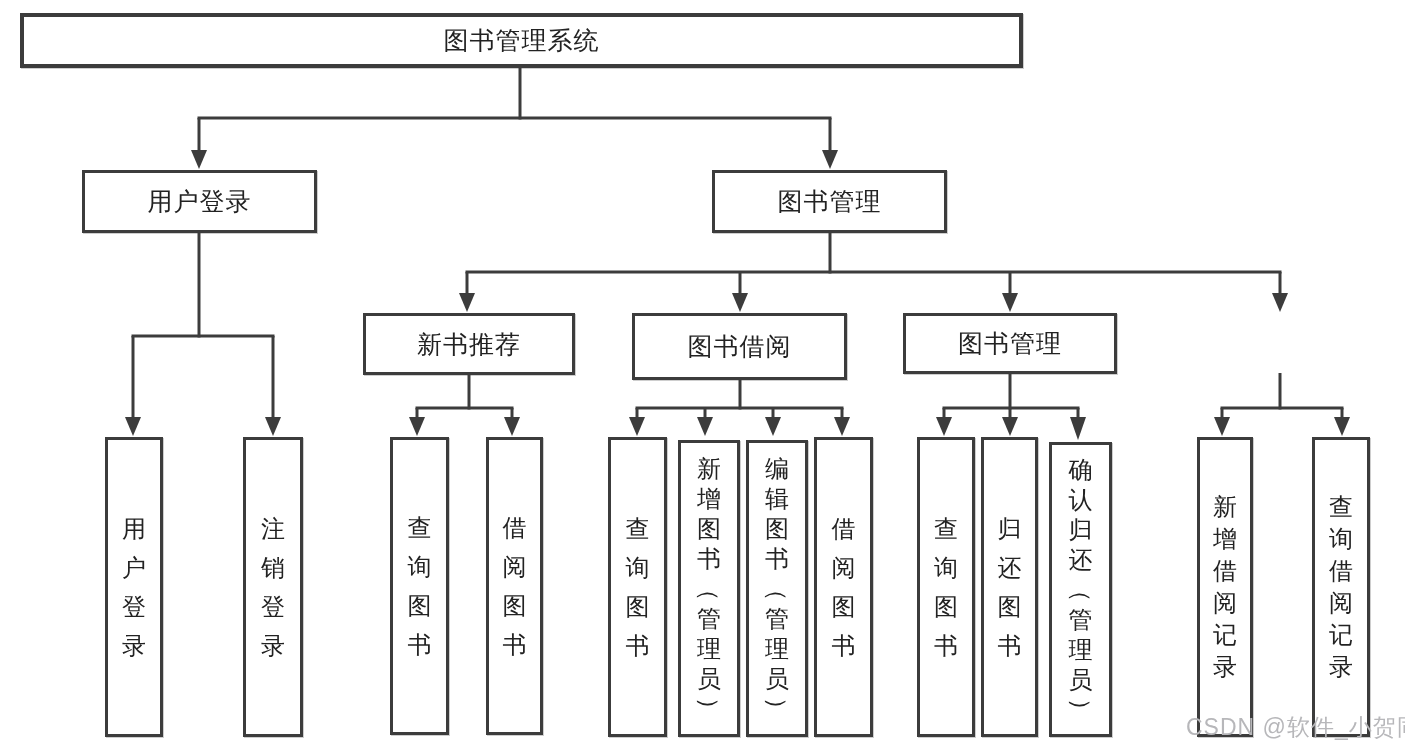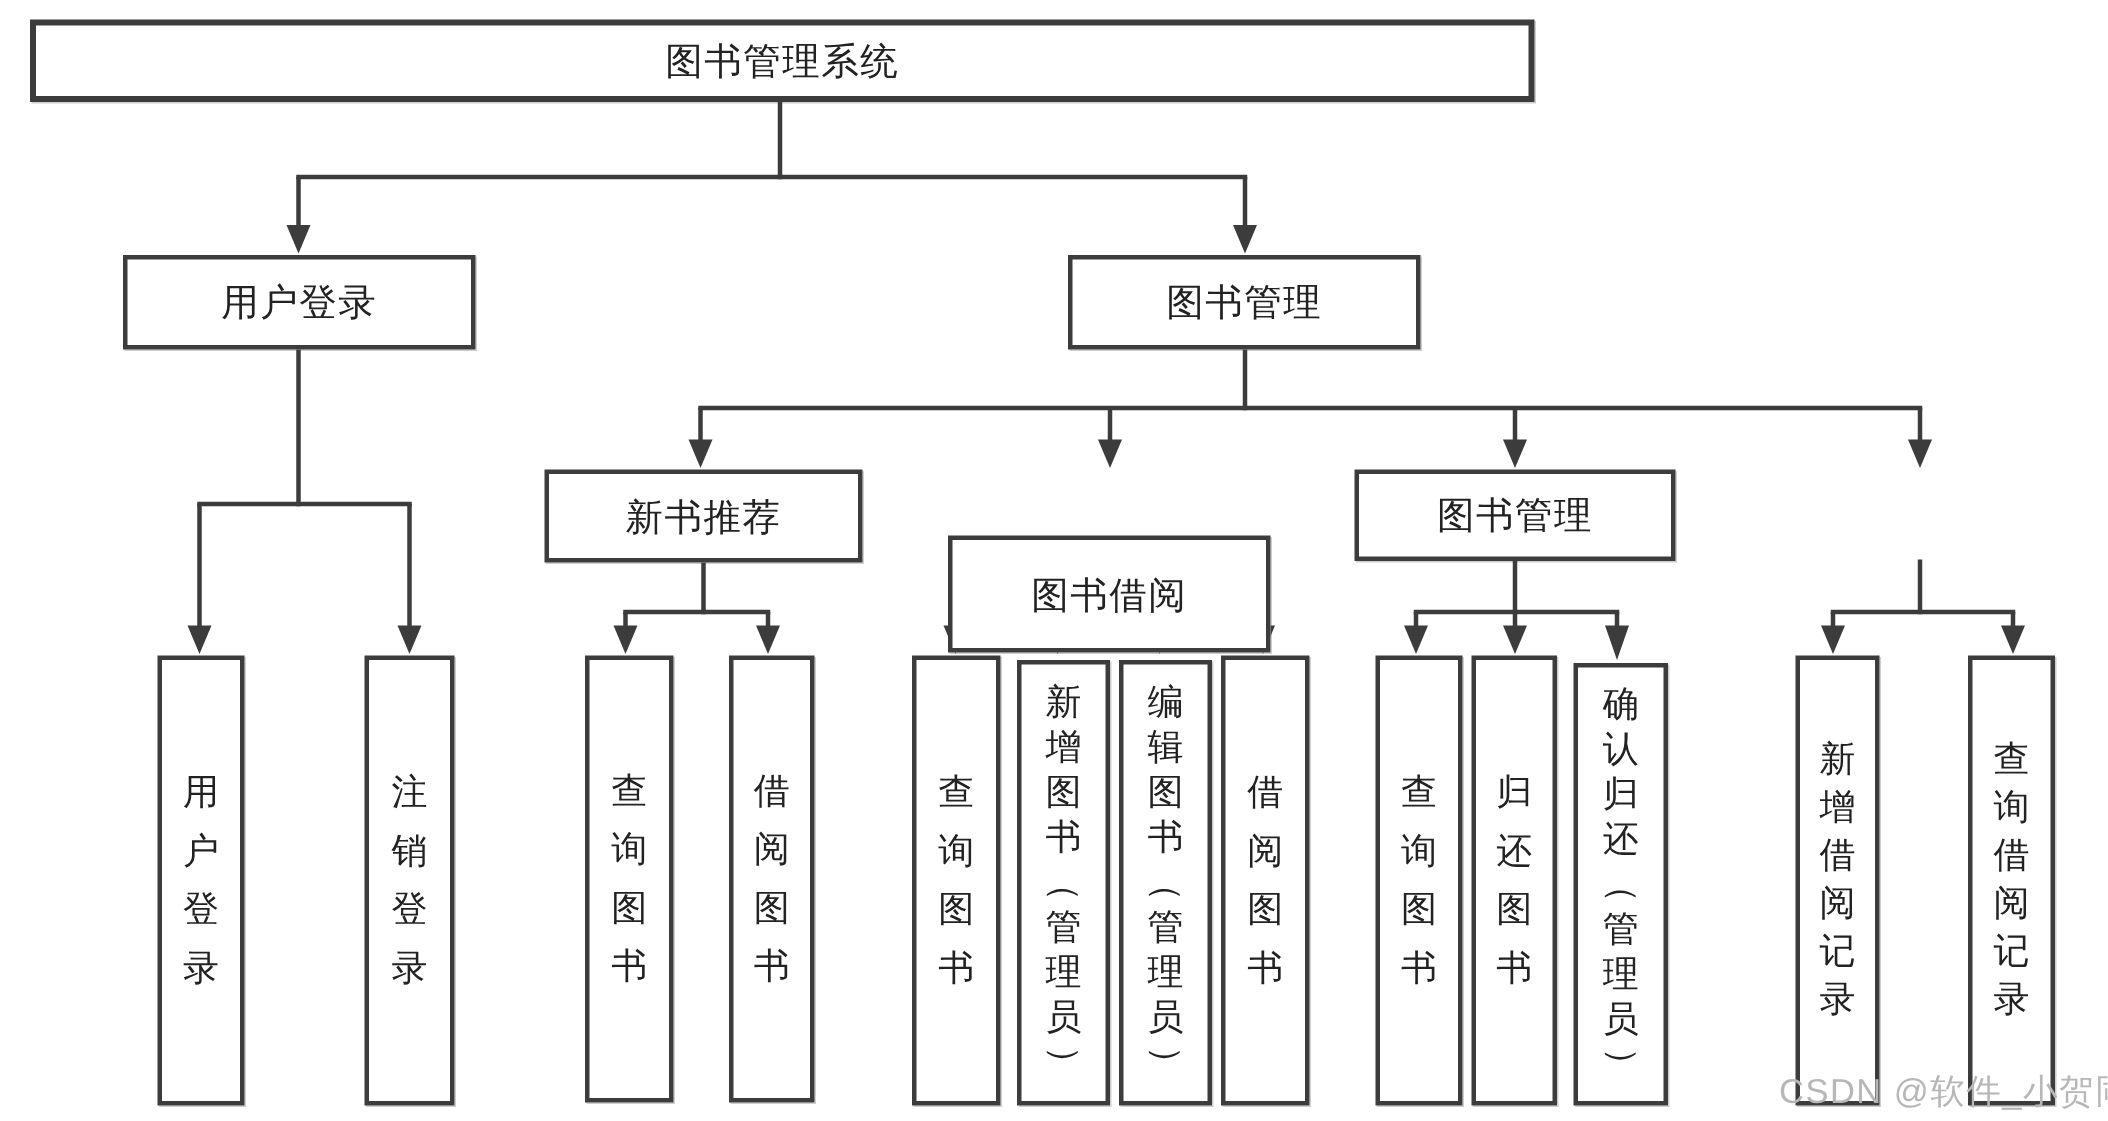--- a/index.html
+++ b/index.html
@@ -122,21 +122,21 @@
     <line x1="1342" y1="408" x2="1342" y2="423"></line>
     <polygon points="1334,417 1350,417 1342,436"></polygon>
   </svg>
 
   <div class="hnode root" style="left:20px; top:13px; width:1003px; height:55px;">图书管理系统</div>
 
   <div class="hnode" style="left:712px; top:170px; width:235px; height:63px;">图书管理</div>
   <div class="hnode" style="left:82px; top:170px; width:235px; height:63px;">用户登录</div>
 
   <div class="hnode" style="left:363px; top:313px; width:212px; height:62px;">新书推荐</div>
-  <div class="hnode" style="left:632px; top:313px; width:215px; height:78px;margin-top:44px;">图书借阅</div>
+  <div class="hnode" style="left:632px; top:313px; width:215px; height:67px;">图书借阅</div>
   <div class="hnode" style="left:903px; top:313px; width:214px; height:61px;">图书管理</div>
 
   <div class="vnode" style="left: 105px; top: 437px; width: 58px; height: 300px; row-gap: 15px;">
       <span>用</span>
       <span>户</span>
       <span>登</span>
       <span>录</span>
     </div>
   <div class="vnode" style="left: 243px; top: 437px; width: 60px; height: 300px; row-gap: 15px;">
       <span>注</span>

